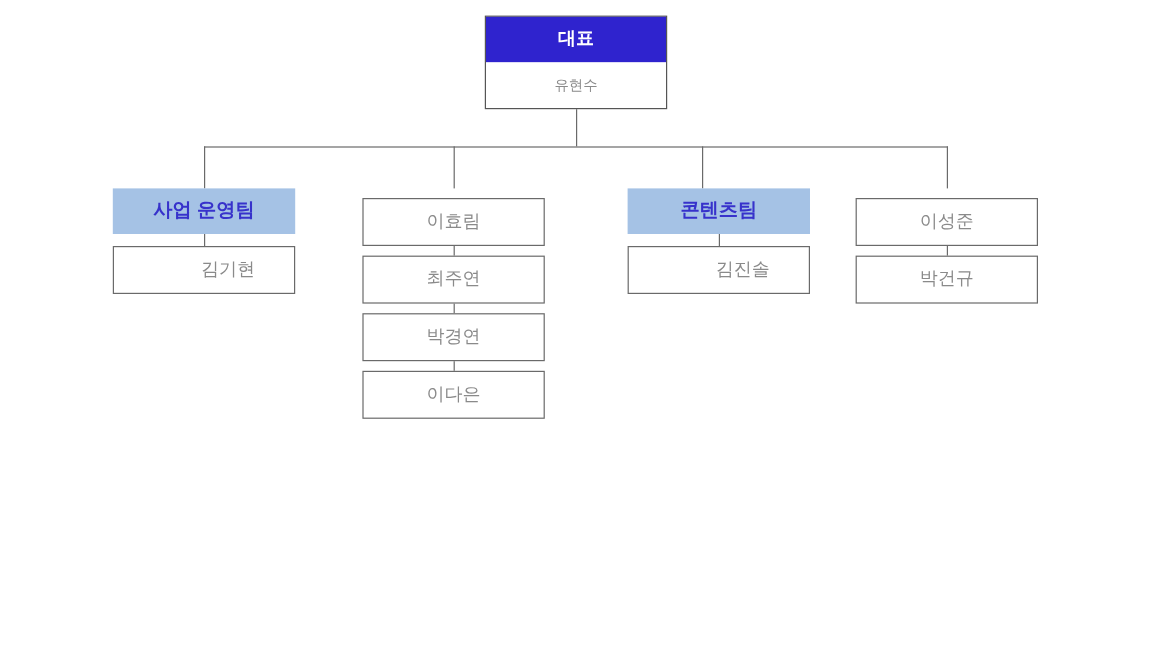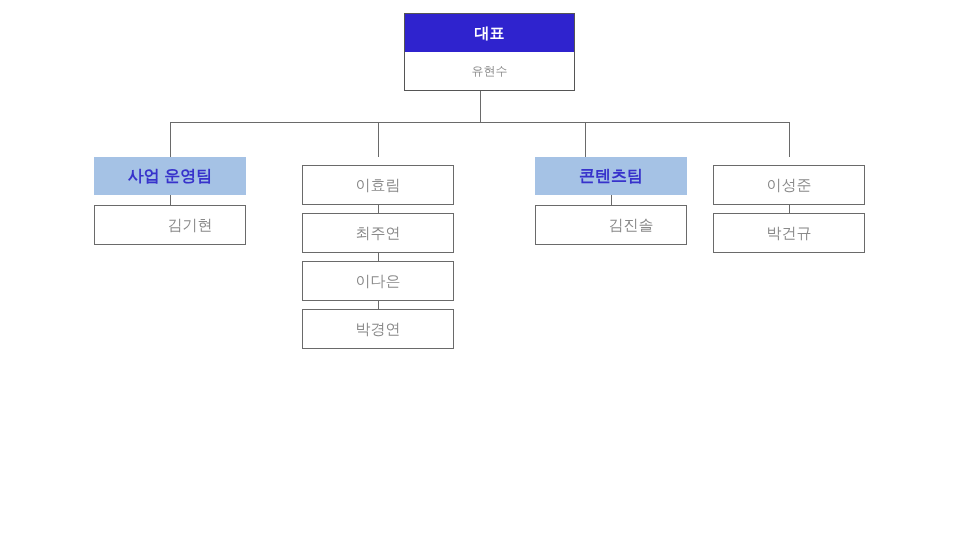--- a/index.html
+++ b/index.html
@@ -23,21 +23,21 @@
   .drop     { top: 122px;  width: 1px; height: 35px; }
   .drop-1 { left: 170px; }
   .drop-2 { left: 378px; }
   .drop-3 { left: 585px; }
   .drop-4 { left: 789px; }
 
   
   .root-box {
     position: absolute;
     left: 404px; top: 13px;
-    width: 171px;
+    width: 152px;
     box-sizing: border-box;
     border: 1px solid #555555;
     background: #ffffff;
   }
   .root-header {
     height: 38px;
     line-height: 38px;
     background: #2f23ce;
     color: #ffffff;
     font-weight: bold;
@@ -54,21 +54,21 @@
   }
 
   
   .col {
     position: absolute;
     top: 157px;
     width: 152px;
   }
   .col-1 { left: 94px; }
   .col-2 { left: 302px; }
-  .col-3 { left: 535px; }
+  .col-3 { left: 523px; }
   .col-4 { left: 713px; }
 
   
   .spine {
     position: absolute;
     left: 50%;
     top: 38px;
     bottom: 20px;
     width: 1px;
     background: #6a6a6a;
@@ -120,22 +120,22 @@
   <div class="col col-1">
     <div class="spine"></div>
     <div class="team-header">사업 운영팀</div>
     <div class="member">김기현</div>
   </div>
 
   <div class="col col-2">
     <div class="spine"></div>
     <div class="member">이효림</div>
     <div class="member">최주연</div>
+    <div class="member">박경연</div>
     <div class="member">이다은</div>
-    <div class="member">박경연</div>
   </div>
 
   <div class="col col-3">
     <div class="spine"></div>
     <div class="team-header">콘텐츠팀</div>
     <div class="member">김진솔</div>
   </div>
 
   <div class="col col-4">
     <div class="spine"></div>

